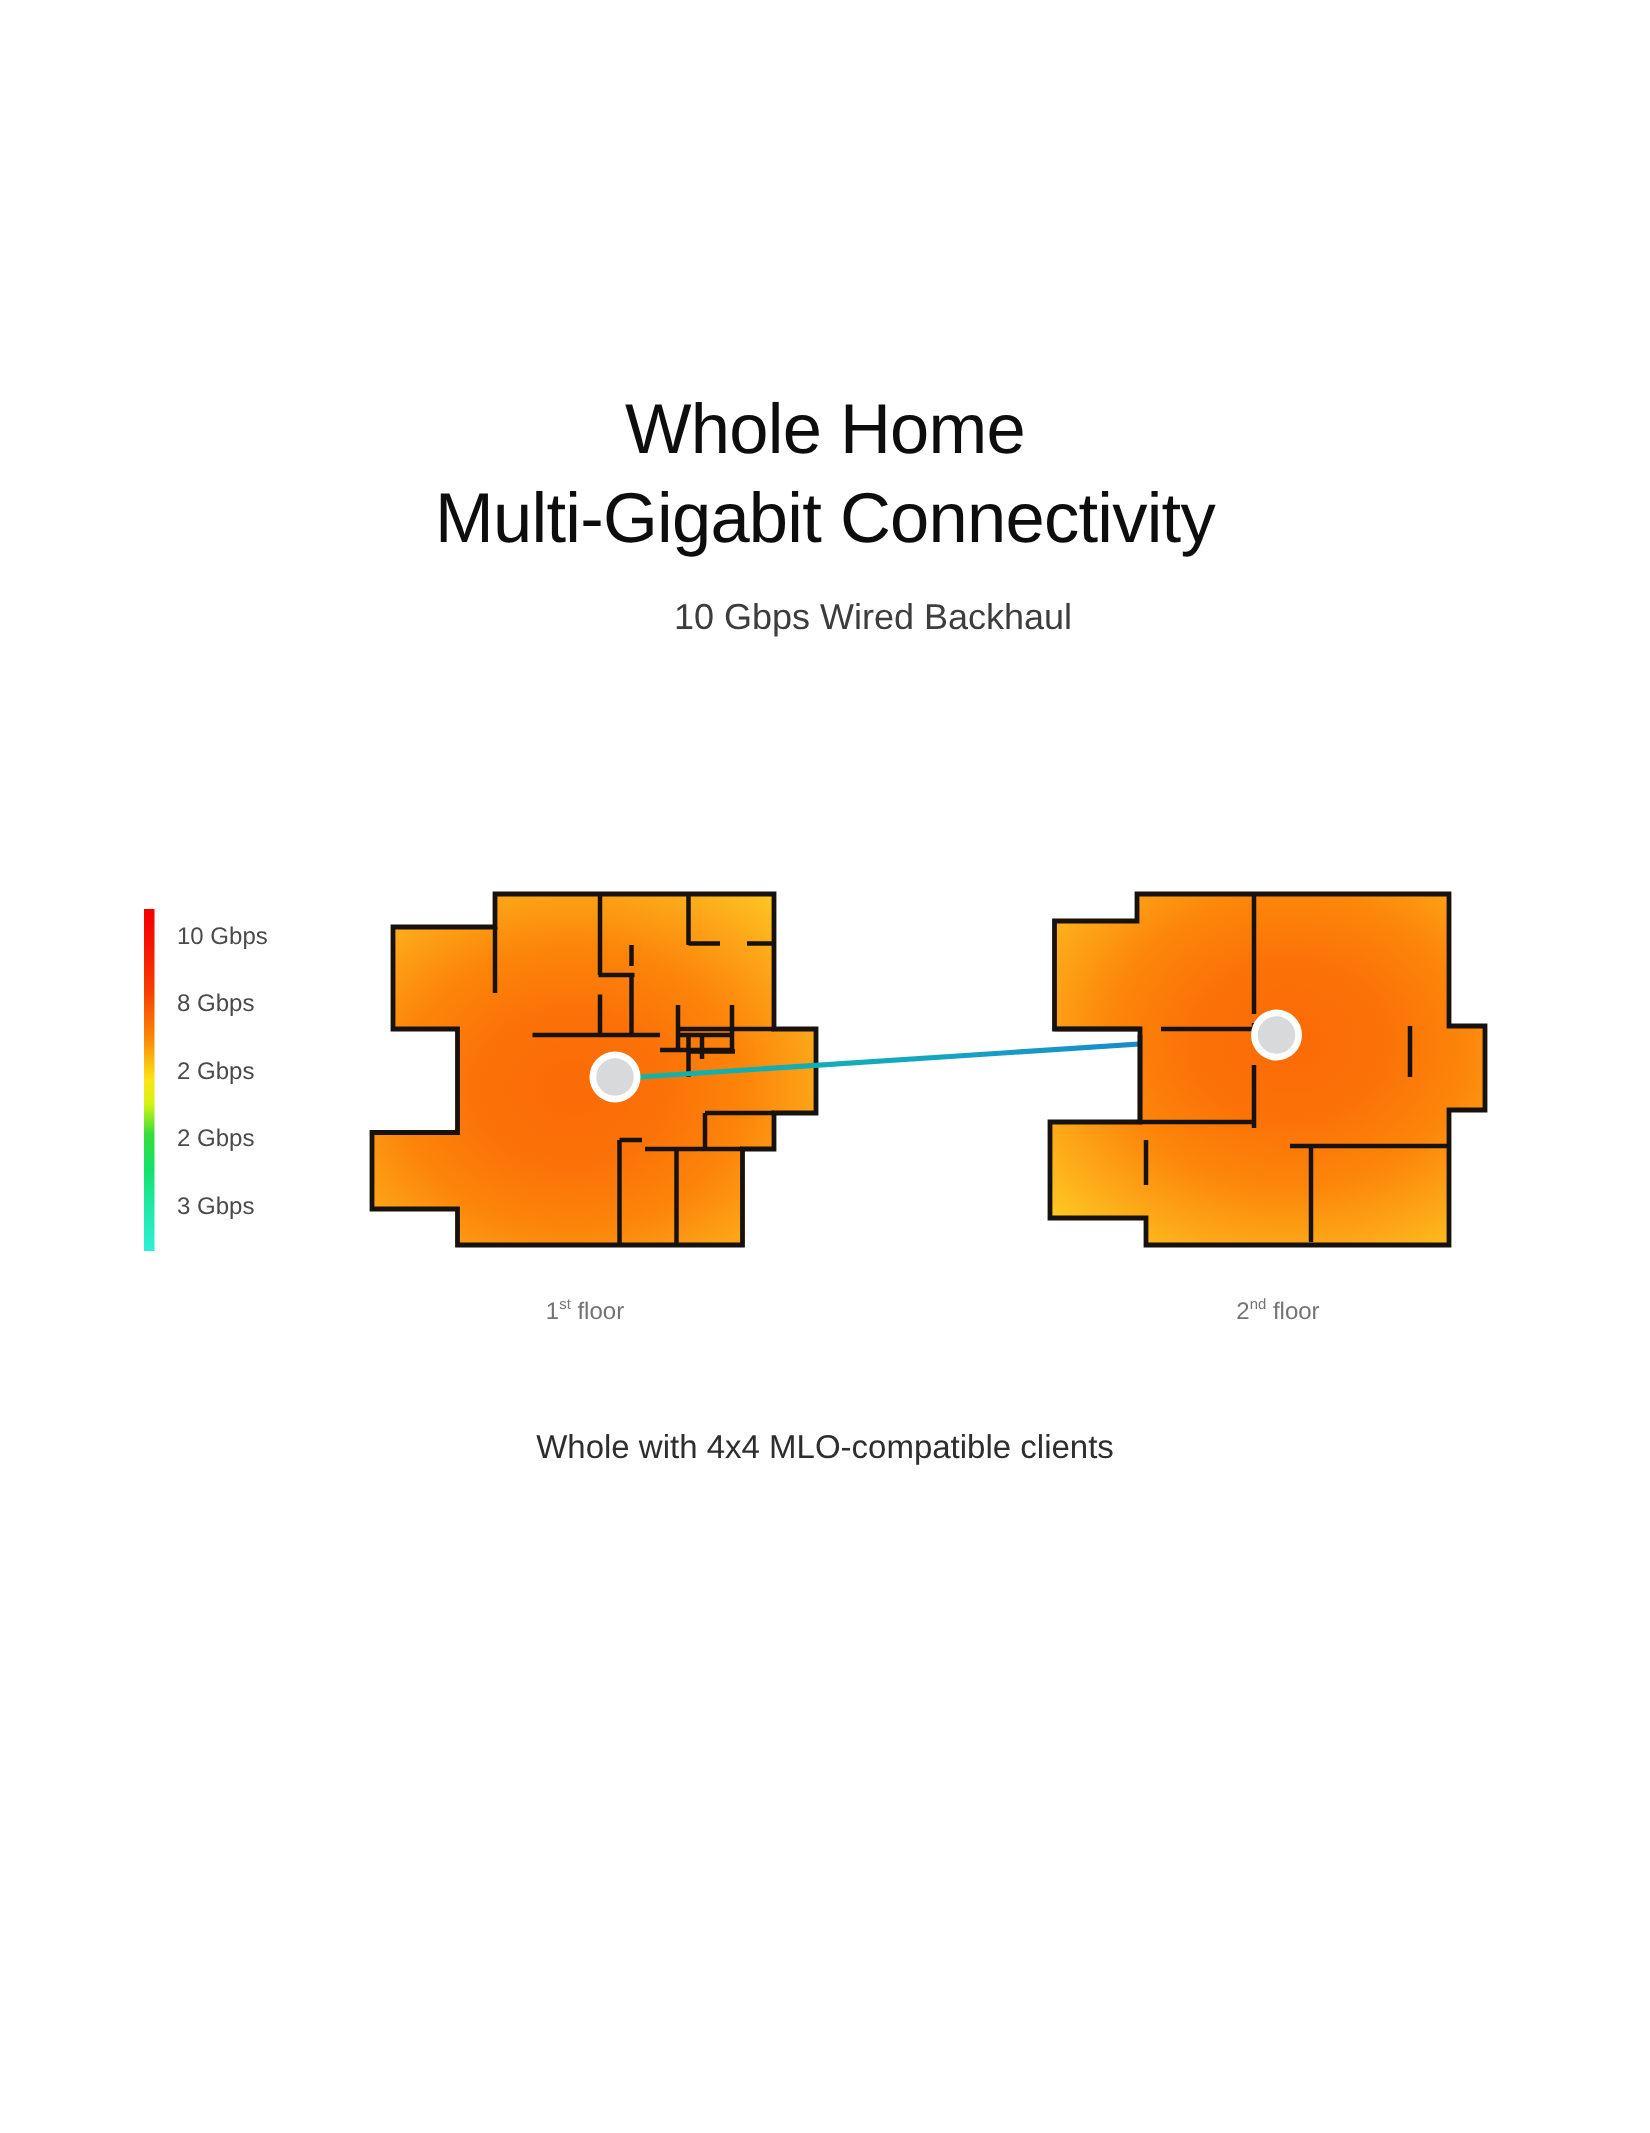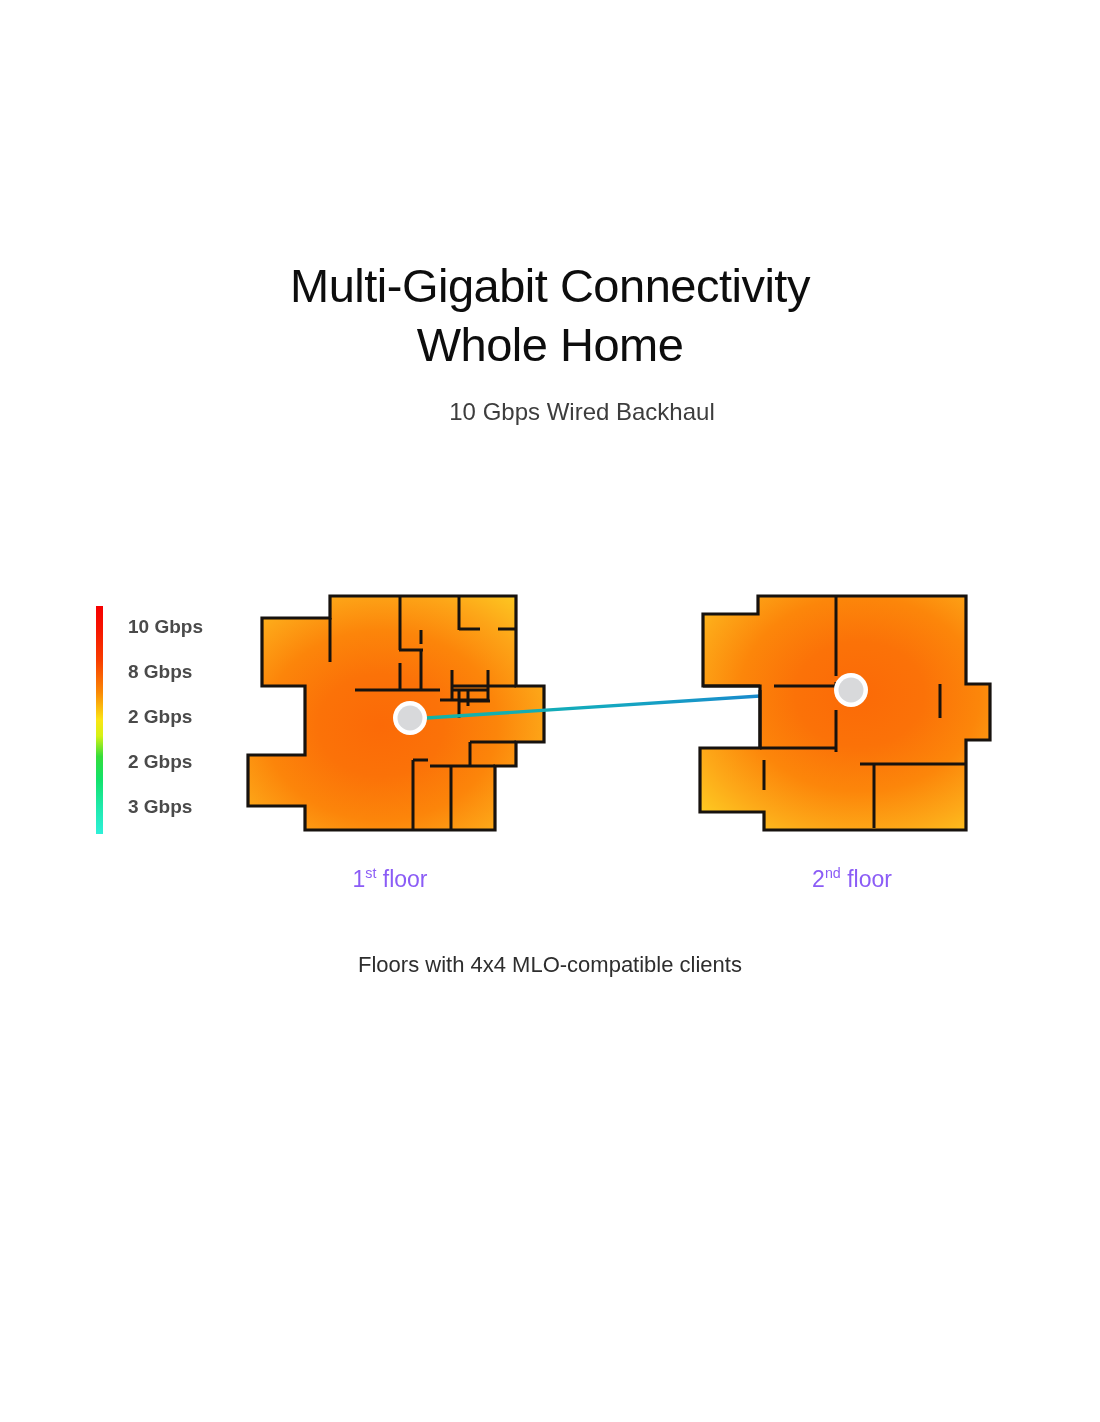--- a/index.html
+++ b/index.html
@@ -65,43 +65,43 @@
         #fa8a06 38%,
         #fbe515 50%,
         #d5f215 57%,
         #35dd3a 66%,
         #12e26a 76%,
         #1fe9ab 88%,
         #2ef0d8 100%);
   }
   .legend-label {
     position: absolute;
-    left: 32px;
-    font-size: 19px;
-    font-weight: 700;
+    left: 22px;
+    font-size: 16px;
+    font-weight: 400;
     color: #4a4a4a;
     white-space: nowrap;
   }
 
   
   #stage {
     position: absolute;
     left: 0;
     top: 0;
     width: 1100px;
     height: 1422px;
     pointer-events: none;
   }
   #stage svg { display: block; }
 
   .floor-caption {
     position: absolute;
-    font-size: 23px;
-    font-weight: 400;
-    color: #8b5cf6;
+    font-size: 16px;
+    font-weight: 400;
+    color: #737373;
     white-space: nowrap;
     text-align: center;
   }
   .floor-caption sup {
     font-size: 0.62em;
     vertical-align: super;
     line-height: 0;
   }
   #caption-floor1 { left: 290px; top: 866px; width: 200px; }
   #caption-floor2 { left: 752px; top: 866px; width: 200px; }
@@ -118,22 +118,22 @@
     font-size: 22px;
     font-weight: 400;
     line-height: 34px;
     color: #2e2e2e;
   }
 </style>
 </head>
 <body>
 
 <div id="heading">
+  <div class="title-line">Whole Home</div>
   <div class="title-line">Multi-Gigabit Connectivity</div>
-  <div class="title-line">Whole Home</div>
 </div>
 <div id="subtitle">10 Gbps Wired Backhaul</div>
 
 <div id="legend">
   <div id="legend-gradient"></div>
   <div class="legend-label" style="top:10px">10 Gbps</div>
   <div class="legend-label" style="top:55px">8 Gbps</div>
   <div class="legend-label" style="top:100px">2 Gbps</div>
   <div class="legend-label" style="top:145px">2 Gbps</div>
   <div class="legend-label" style="top:190px">3 Gbps</div>
@@ -248,14 +248,14 @@
 </div>
 
 <div class="floor-caption" id="caption-floor1">
   <span>1</span><sup>st</sup><span> floor</span>
 </div>
 <div class="floor-caption" id="caption-floor2">
   <span>2</span><sup>nd</sup><span> floor</span>
 </div>
 
 <div id="footer">
-  <div class="footer-line">Floors with 4x4 MLO-compatible clients</div>
+  <div class="footer-line">Whole with 4x4 MLO-compatible clients</div>
 </div>
 
 </body></html>

